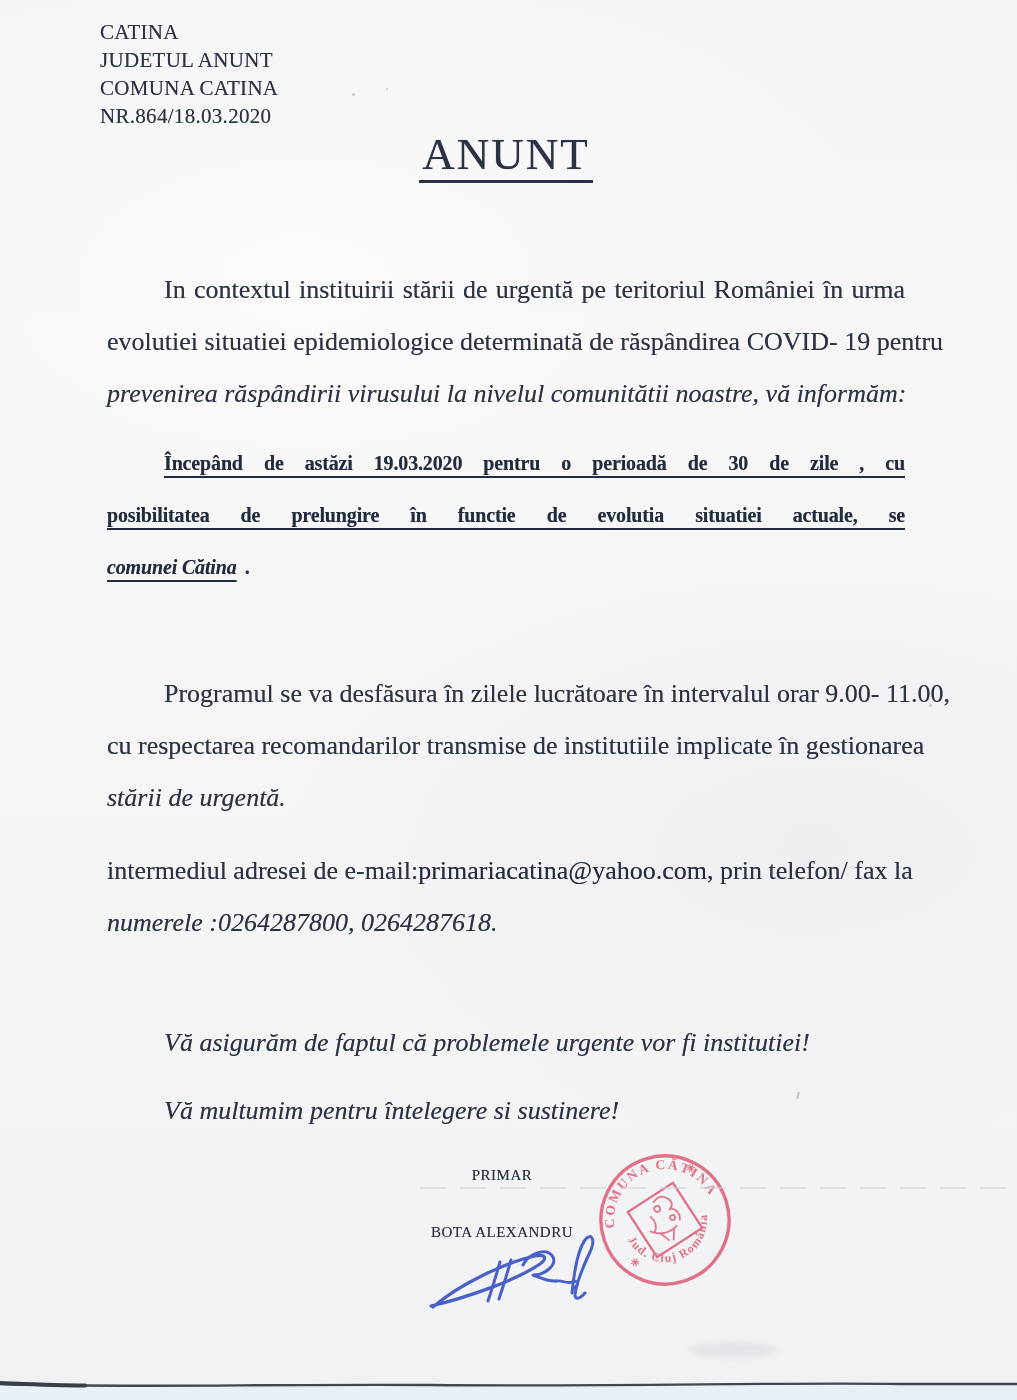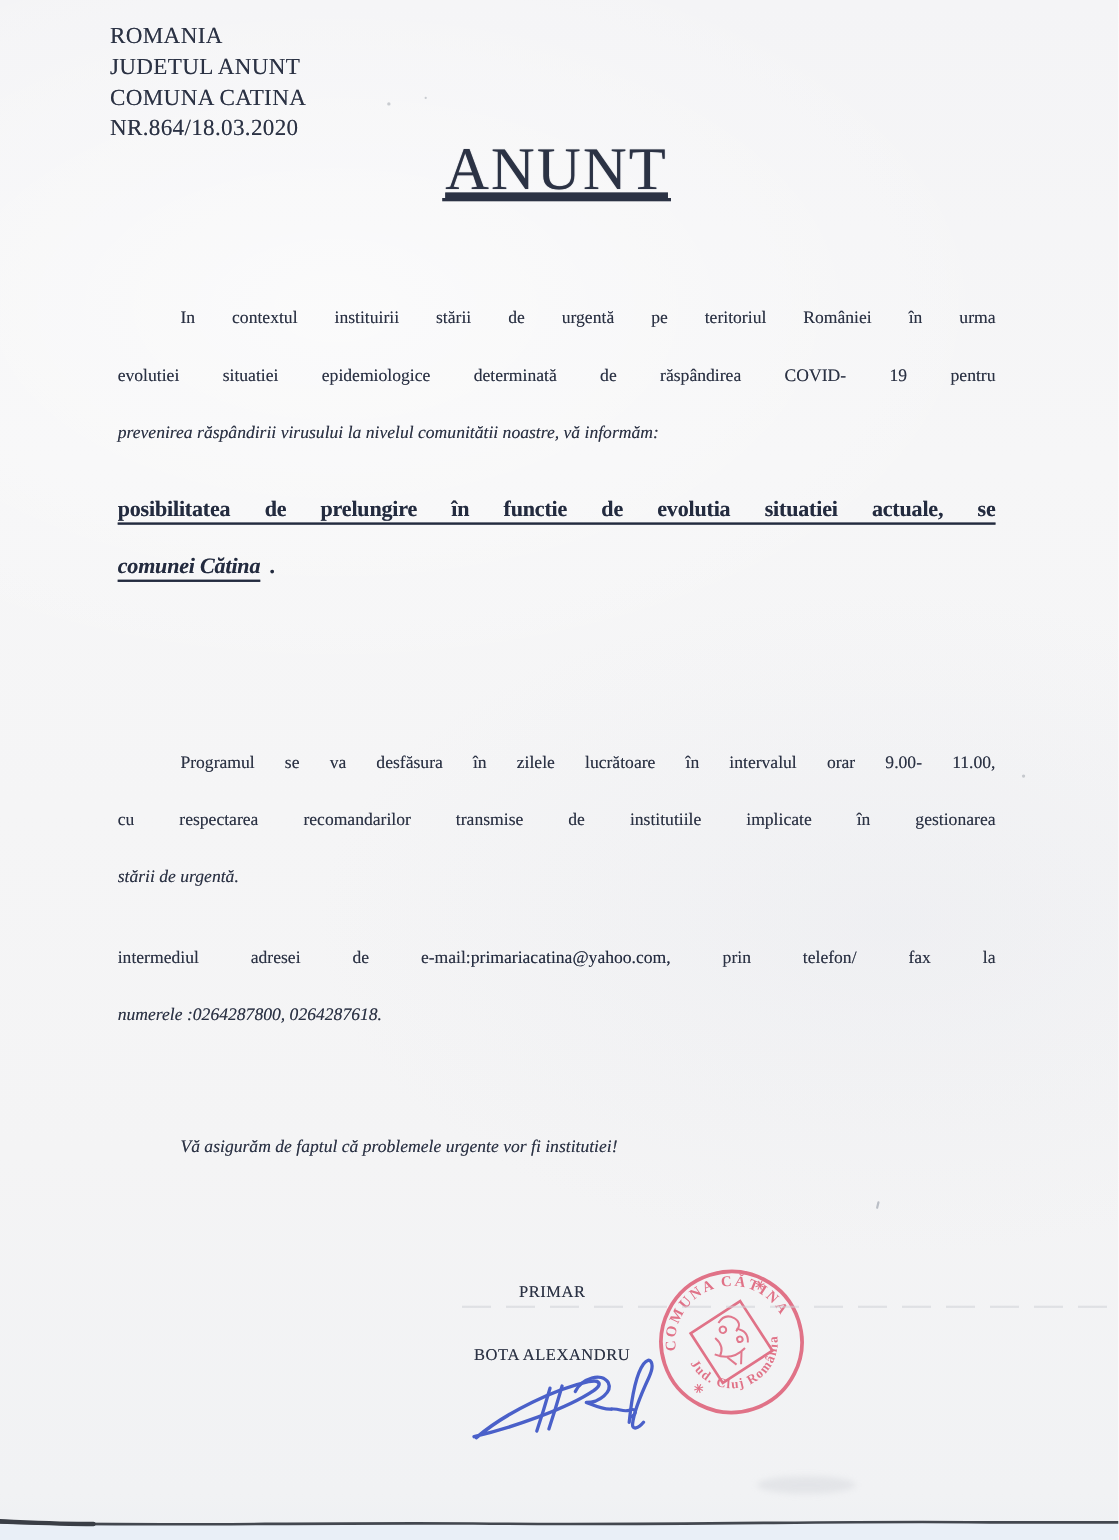--- a/index.html
+++ b/index.html
@@ -12,31 +12,30 @@
       radial-gradient(ellipse 700px 400px at 80% 60%, rgba(228,230,236,.35), rgba(255,255,255,0) 75%),
       linear-gradient(180deg,#f4f4f6 0%,#f6f6f7 30%,#f4f4f5 75%,#f1f2f4 97%,#eef0f3 100%);
   }
   .abs{position:absolute;}
   .txt{text-shadow:0 0 .6px rgba(43,50,68,.55);}
   
   .hdr{left:100px;top:18px;font-size:21px;line-height:28px;letter-spacing:.3px;}
   
   .title-wrap{left:107px;top:130px;width:798px;text-align:center;}
   .title-text{
-    display:inline-block;font-size:55px;line-height:48px;letter-spacing:2px;
+    display:inline-block;font-size:45px;line-height:48px;letter-spacing:2px;
     border-bottom:3px solid #2b3244;padding:0 3px 2px 3px;
     text-shadow:0 0 .8px rgba(43,50,68,.6);
-    text-decoration:underline;
   }
   
   .para{left:107px;width:798px;}
   .line{height:52px;line-height:52px;text-align:justify;text-align-last:justify;white-space:nowrap;}
   .line.natural{text-align:center;text-align-last:left;font-style:italic;}
   .indent{text-indent:57px;}
-  .reg{font-size:16px;}
+  .reg{font-size:26px;}
   .bold-u{font-size:20px;font-weight:700;letter-spacing:-.15px;color:#232b3f;}
   .bold-u .line{
     text-decoration:underline;
     text-decoration-thickness:2px;
     text-underline-offset:6px;
   }
   .bold-u .line.no-u{text-decoration:none;}
   .u-span{text-decoration:underline;text-decoration-thickness:2px;text-underline-offset:6px;}
   .tail{margin-left:9px;text-decoration:none;display:inline-block;}
   .bold-inline{font-weight:400;color:#232b3f;}
@@ -50,37 +49,38 @@
   .stamp-box{left:597px;top:1152px;width:136px;height:136px;transform:rotate(-18deg);opacity:.82;}
   .sig-box{left:423px;top:1231px;width:195px;height:105px;opacity:.92;}
   .bottom-edge{left:0;top:1374px;width:1017px;height:26px;}
 </style>
 </head>
 <body>
 
 <div class="page">
 
   <div class="abs hdr txt">
-    <div>ROMANIA</div>
+    <div>CATINA</div>
     <div>JUDETUL ANUNT</div>
     <div>COMUNA CATINA</div>
     <div>NR.864/18.03.2020</div>
   </div>
 
   <div class="abs title-wrap">
     <span class="title-text">ANUNT</span>
   </div>
 
   <div class="abs para reg txt" style="top:264px">
     <div class="line indent">In contextul instituirii stării de urgentă pe teritoriul României în urma</div>
     <div class="line">evolutiei situatiei epidemiologice determinată de răspândirea COVID- 19 pentru</div>
     <div class="line natural">prevenirea răspândirii virusului la nivelul comunitătii noastre, vă informăm:</div>
   </div>
 
   <div class="abs para bold-u txt" style="top:437px">
+    <div class="line indent">Începând de astăzi 19.03.2020 pentru o perioadă de 30 de zile , cu</div>
     <div class="line">posibilitatea de prelungire în functie de evolutia situatiei actuale,  se</div>
     <div class="line natural no-u">
       <span class="u-span">comunei Cătina</span><span class="tail">.</span>
     </div>
   </div>
 
   <div class="abs para reg txt" style="top:668px">
     <div class="line indent">Programul  se va desfăsura în zilele lucrătoare în intervalul orar 9.00- 11.00,</div>
     <div class="line">cu respectarea recomandarilor transmise de institutiile implicate în gestionarea</div>
     <div class="line natural">stării de urgentă.</div>
@@ -88,20 +88,23 @@
 
   <div class="abs para reg txt" style="top:845px">
     <div class="line">
       <span>intermediul adresei de e-mail:</span><span class="bold-inline">primariacatina@yahoo.com,</span><span> prin telefon/ fax la</span>
     </div>
     <div class="line natural">numerele :0264287800, 0264287618.</div>
   </div>
 
   <div class="abs para reg txt" style="top:1017px">
     <div class="line natural indent">Vă asigurăm de faptul că problemele urgente vor fi institutiei!</div>
+  </div>
+  <div class="abs para reg txt" style="top:1085px">
+    <div class="line natural indent">Vă multumim pentru întelegere si sustinere!</div>
   </div>
 
   <div class="abs center-line txt" style="top:1160px">PRIMAR</div>
   <div class="abs center-line txt" style="top:1217px">BOTA ALEXANDRU</div>
 
   <div class="abs sig-box">
     <svg width="195" height="105" viewBox="0 0 195 105">
       <g fill="none" stroke="#3c54c6" stroke-linecap="round" stroke-linejoin="round">
         <path d="M10,76 C38,52 84,31 112,25 C122,23 125,27 117,33 C92,50 42,67 8,75" stroke-width="3.2"></path>
         <path d="M77,31 C73,45 69,58 65,70" stroke-width="3"></path>

